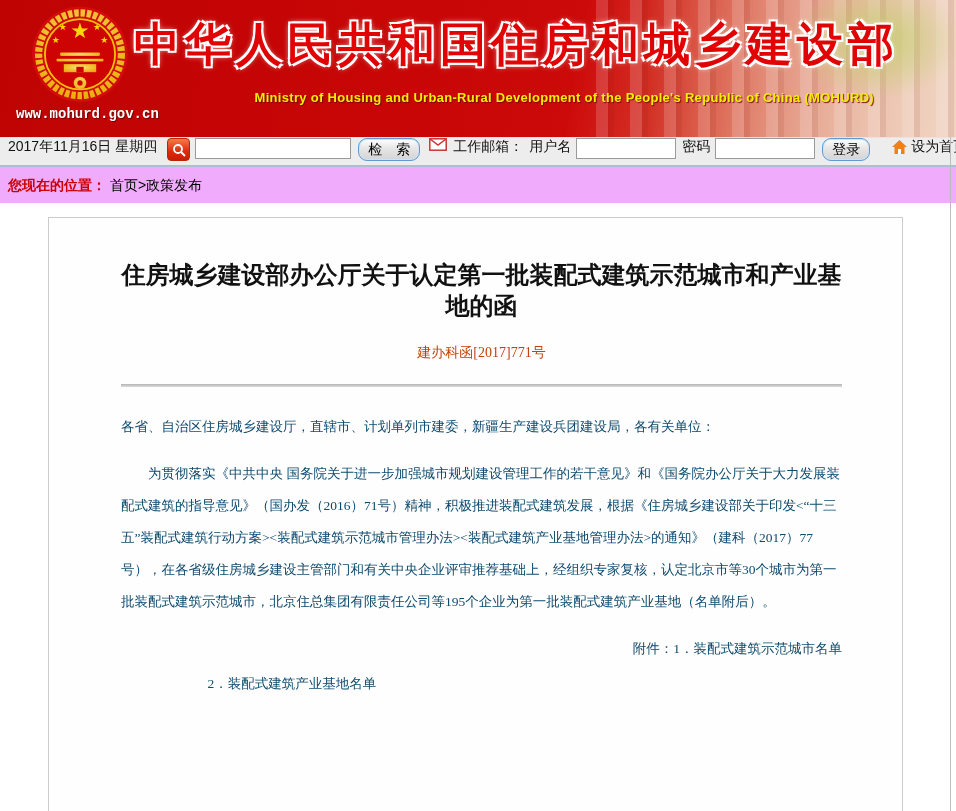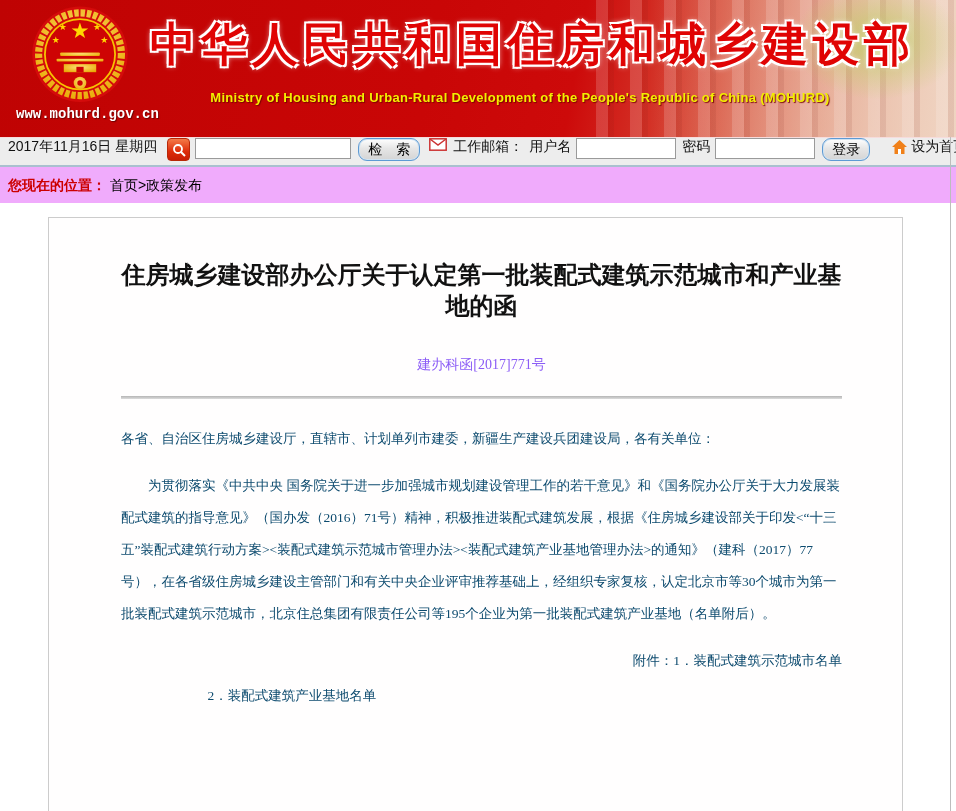--- a/index.html
+++ b/index.html
@@ -24,21 +24,21 @@
   .emblem-box{
     position:absolute;left:16px;top:2px;width:128px;height:132px;text-align:center;
   }
   .emblem-box svg{display:block;margin:0 auto;}
   .site-url{
     margin-top:-4px;color:#ffffff;font-weight:bold;font-size:14px;
     font-family:"Liberation Mono","DejaVu Sans Mono",monospace;
     text-shadow:1px 1px 1px rgba(90,0,0,0.8);
   }
   .header-titles{
-    position:absolute;left:150px;top:14px;width:740px;text-align:center;
+    position:absolute;left:134px;top:14px;width:740px;text-align:right;
   }
   .title-cn{
     font-size:46px;font-weight:bold;letter-spacing:5px;color:#e00404;white-space:nowrap;
     text-shadow:-2px -2px 0 #fff,2px -2px 0 #fff,-2px 2px 0 #fff,2px 2px 0 #fff,0 0 6px #fff;
   }
   .title-en{
     margin-top:14px;font-size:13px;font-weight:bold;color:#f3ef00;letter-spacing:0.3px;
     text-shadow:1px 1px 1px rgba(120,0,0,0.9);white-space:nowrap;
   }
   
@@ -78,21 +78,21 @@
   
   .doc-panel{
     position:relative;margin:14px 0 0 48px;width:855px;height:640px;
     border:1px solid #cccccc;background:#fffefe;box-sizing:border-box;
     padding:42px 60px 0 72px;
     font-family:"Liberation Serif","DejaVu Serif",serif;
   }
   .doc-title{
     margin:0;text-align:center;font-size:24px;font-weight:bold;color:#111;line-height:1.3;
   }
-  .doc-number{margin-top:34px;text-align:center;font-size:14px;color:#8b5cf6;}
+  .doc-number{margin-top:22px;text-align:center;font-size:14px;color:#c2410c;}
   .doc-rule{
     margin-top:22px;height:3px;border:0;
     background:linear-gradient(#b5b5b5,#dcdcdc);
   }
   .doc-body{margin-top:24px;font-size:13.5px;color:#0c4a6e;line-height:32px;}
   .doc-body p{margin:0 0 15px 0;}
   .para-indent{text-indent:2em;}
   .attach-1{text-indent:2.2em;margin-bottom:3px !important;text-align:right;}
   .attach-2{text-indent:6.4em;}
   

